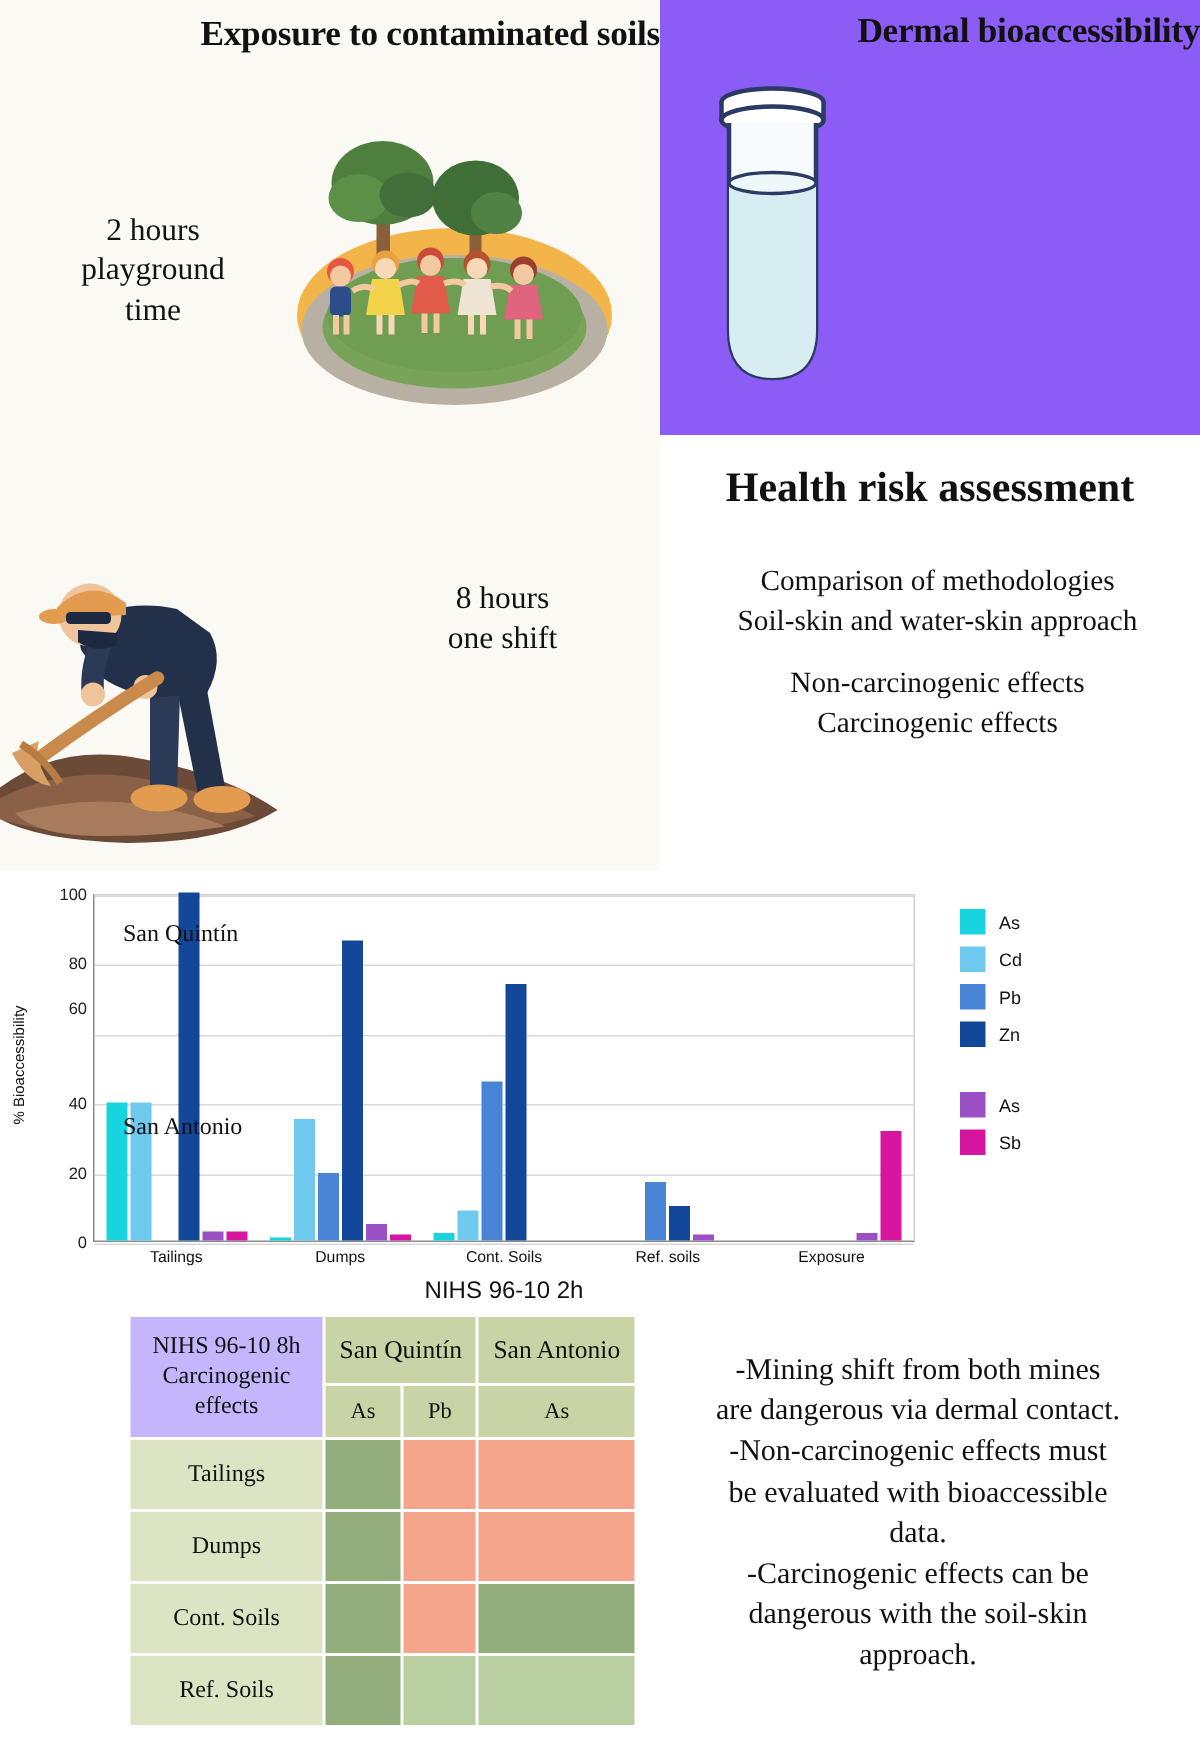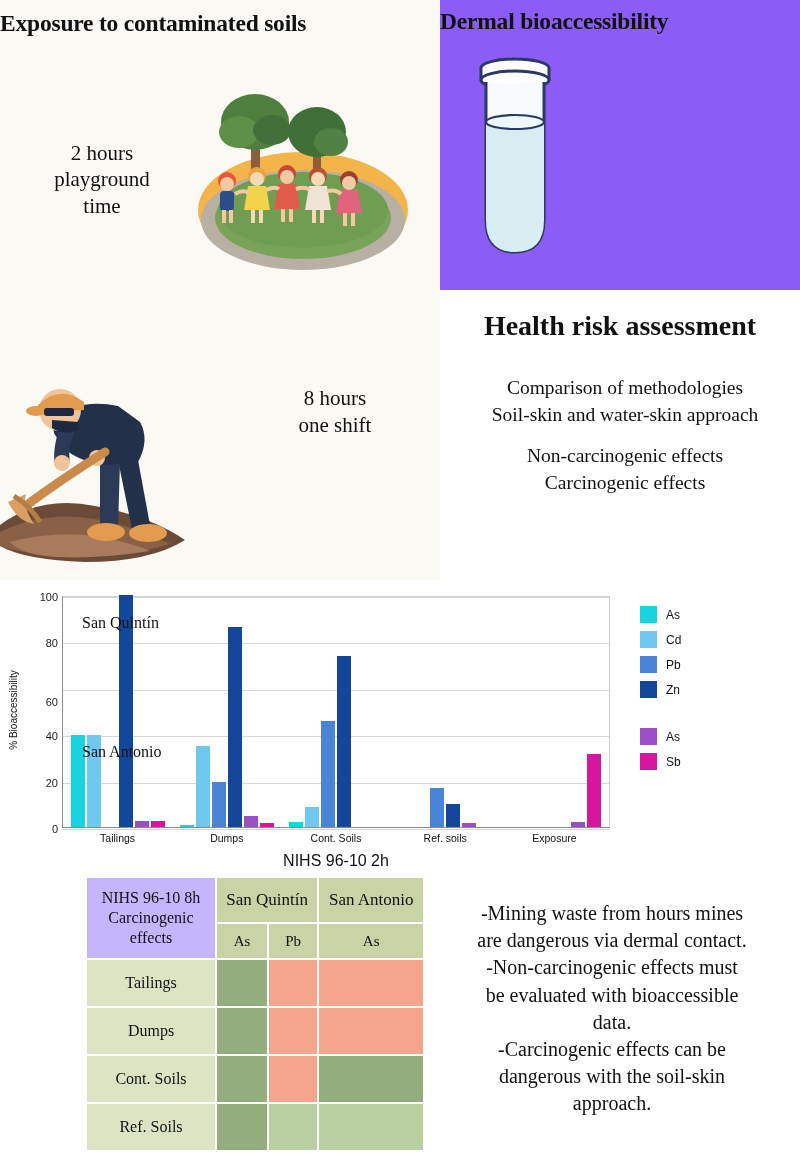--- a/index.html
+++ b/index.html
@@ -24,21 +24,21 @@
     background:#8b5cf6;
   }
   .panel-health {
     position:absolute; left:440px; top:290px; width:360px; height:290px;
     background:#ffffff;
   }
   .divider-v { position:absolute; left:440px; top:0; width:1px; height:580px; background:#e8e5dd; }
   .divider-h { position:absolute; left:440px; top:290px; width:360px; height:1px; background:#e8e5dd; }
 
   .head-title {
-    font-weight:bold; font-size:23px; text-align:left; letter-spacing:-0.2px;
+    font-weight:bold; font-size:23px; text-align:right; letter-spacing:-0.2px;
   }
   .panel-exposure .head-title { margin-top:10px; font-size:23.5px; }
   .panel-dermal .head-title { margin-top:8px; font-size:23.5px; }
 
   .sub-title { font-weight:bold; font-size:28px; text-align:center;font-family:Liberation Serif, serif; }
 
   .txt-2hours {
     position:absolute; left:22px; top:140px; width:160px;
     text-align:center; font-size:21px; line-height:1.25;
   }
@@ -278,21 +278,21 @@
   <div class="chart-wrap">
     <div class="ylabel">% Bioaccessibility</div>
     <div class="chart-plot" id="plot">
         <div class="gridline" style="top: 232px;"></div>
         <div class="ytick" style="top: 232px;">0</div>
         <div class="gridline" style="top: 185.6px;"></div>
         <div class="ytick" style="top: 185.6px;">20</div>
         <div class="gridline" style="top: 139.2px;"></div>
         <div class="ytick" style="top: 139.2px; margin-left: 36px;">40</div>
         <div class="gridline" style="top: 92.8px;"></div>
-        <div class="ytick" style="top: 105px; padding-left: 25px;">60</div>
+        <div class="ytick" style="top: 76px; padding-left: 25px;">60</div>
         <div class="gridline" style="top: 46.4px;"></div>
         <div class="ytick" style="top: 46.4px;">80</div>
         <div class="gridline" style="top: 0px;"></div>
         <div class="ytick" style="top: 0px;">100</div>
         <div class="groups">
           <div class="group">
             <div class="bar" style="height: 91.64px; background: rgb(24, 211, 224);"></div>
             <div class="bar" style="height: 92.336px; background: rgb(111, 200, 238);"></div>
             <div class="bar" style="height: 0px; background: rgb(74, 132, 214);"></div>
             <div class="bar" style="height: 232px; background: rgb(18, 71, 154);"></div>
@@ -408,21 +408,21 @@
             <td class="t-rowlab">Ref. Soils</td>
             <td class="cell-green"></td>
             <td class="cell-lgreen"></td>
             <td class="cell-lgreen"></td>
           </tr>
         </tbody>
     </table>
   </div>
 
   <div class="conclusions">
-    <div>-Mining waste from hours mines</div>
+    <div>-Mining shift from both mines</div>
     <div>are dangerous via dermal contact.</div>
     <div>-Non-carcinogenic effects must</div>
     <div>be evaluated with bioaccessible</div>
     <div>data.</div>
     <div>-Carcinogenic effects can be</div>
     <div>dangerous with the soil-skin</div>
     <div>approach.</div>
   </div>
 
 </div>

